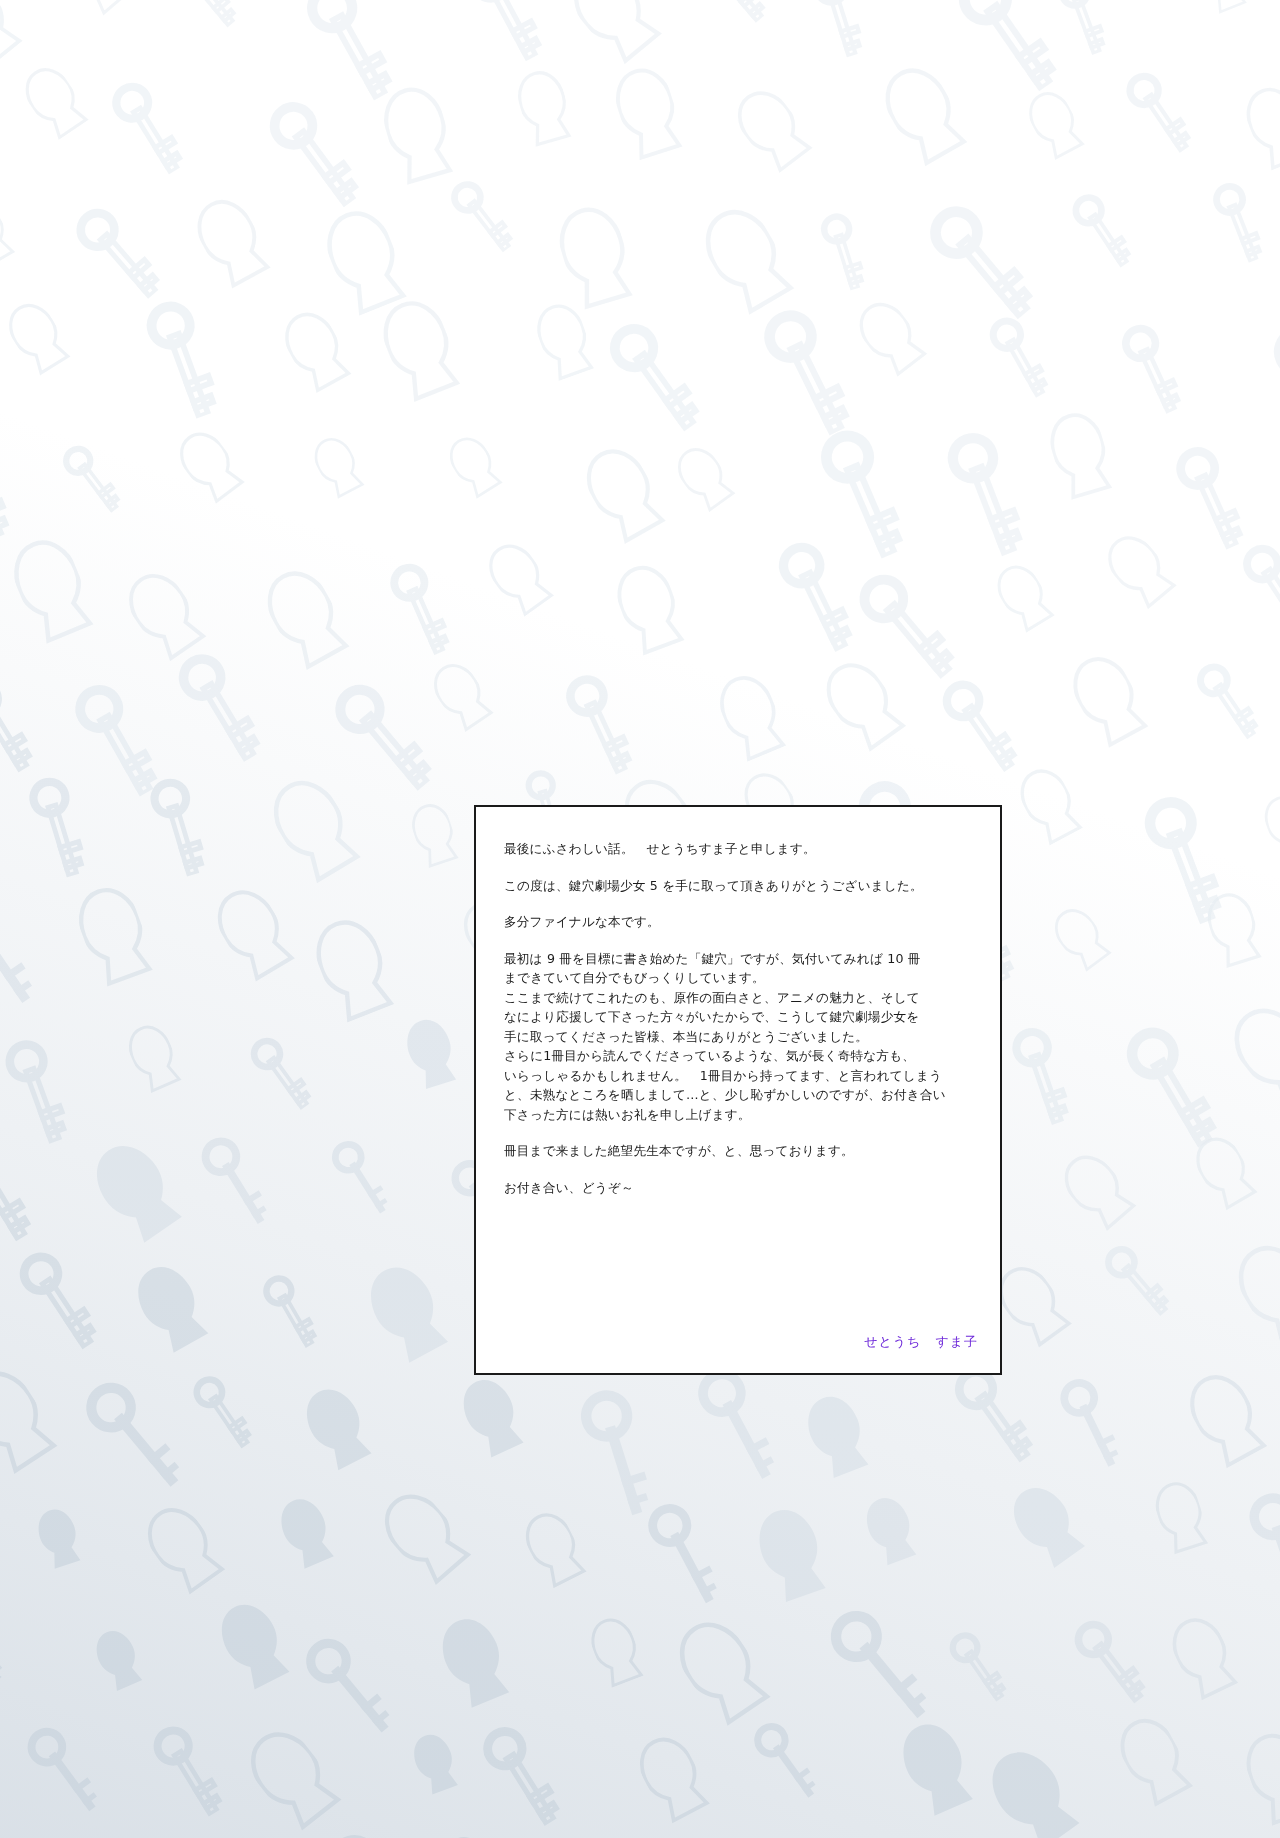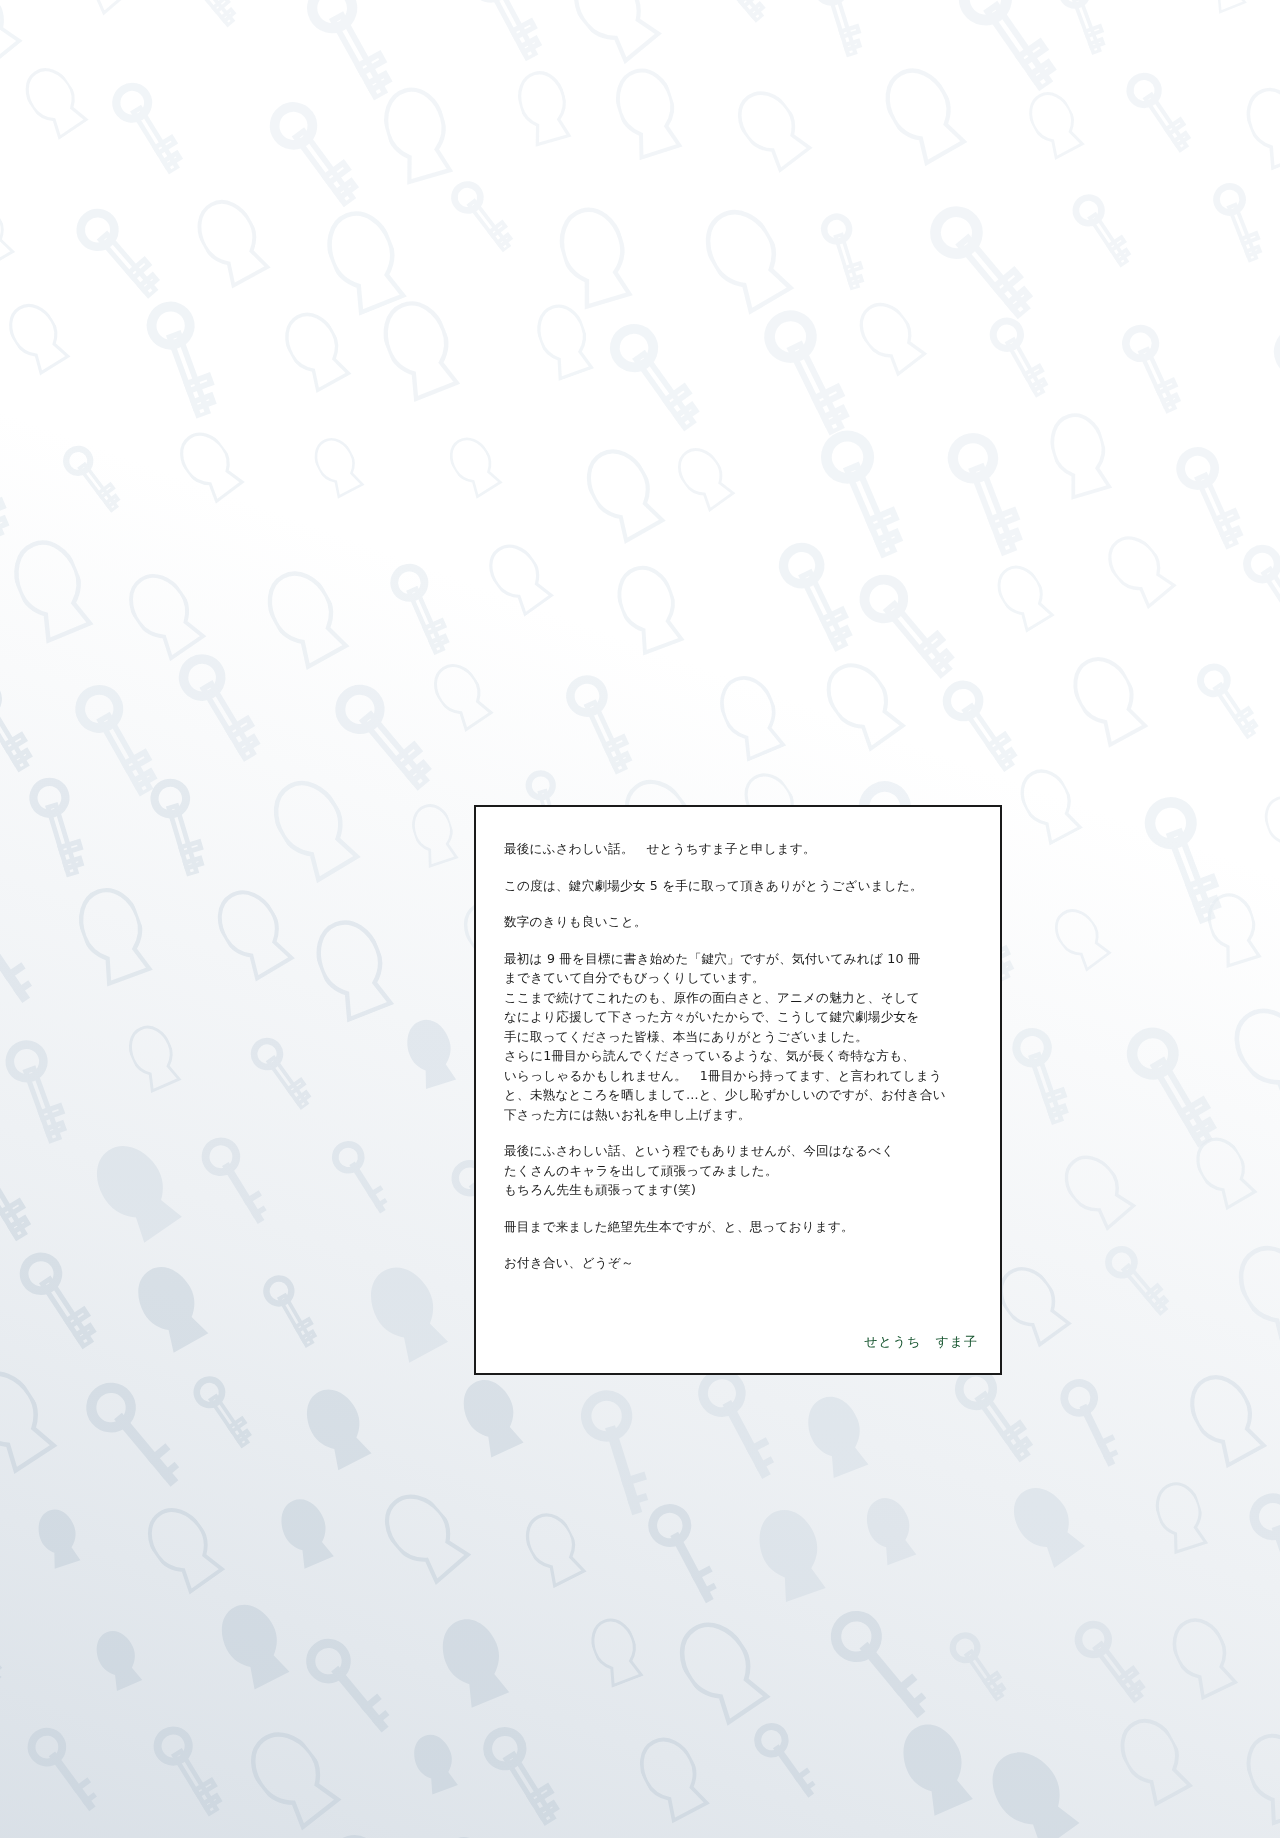--- a/index.html
+++ b/index.html
@@ -70,21 +70,21 @@
     margin: 0 0 17px 0;
     white-space: pre-line;
     letter-spacing: 0.2px;
   }
   #signature {
     position: absolute;
     right: 22px;
     bottom: 22px;
     font-family: "DejaVu Sans", sans-serif;
     font-size: 13px;
-    color: #14532d;
+    color: #6d28d9;
     letter-spacing: 1px;
   }
   
   #page-mark {
     position: absolute;
     left: 4px;
     bottom: 6px;
     font-family: "DejaVu Sans", sans-serif;
     font-size: 9px;
     color: #9aa3ab;
@@ -1928,33 +1928,30 @@
                C 0.8689676295977867 15.417167621896214 8.689676295977867 2.1023410393494837 21.724190739944667 2.1023410393494837 Z" fill="#cdd8e1" stroke="none" stroke-width="3.1535115590242255"></path>
         </svg>
       </div>
     </div>
   <div id="wash"></div>
 
   <div id="letter">
     <div id="letter-inner">
       <p class="para">最後にふさわしい話。　せとうちすま子と申します。</p>
       <p class="para">この度は、鍵穴劇場少女 5 を手に取って頂きありがとうございました。</p>
-      <p class="para">数字のきりも良いこと。</p>
+      <p class="para">多分ファイナルな本です。</p>
       <p class="para">最初は 9 冊を目標に書き始めた「鍵穴」ですが、気付いてみれば 10 冊
 まできていて自分でもびっくりしています。
 ここまで続けてこれたのも、原作の面白さと、アニメの魅力と、そして
 なにより応援して下さった方々がいたからで、こうして鍵穴劇場少女を
 手に取ってくださった皆様、本当にありがとうございました。
 さらに1冊目から読んでくださっているような、気が長く奇特な方も、
 いらっしゃるかもしれません。　1冊目から持ってます、と言われてしまう
 と、未熟なところを晒しまして…と、少し恥ずかしいのですが、お付き合い
 下さった方には熱いお礼を申し上げます。</p>
-      <p class="para">最後にふさわしい話、という程でもありませんが、今回はなるべく
-たくさんのキャラを出して頑張ってみました。
-もちろん先生も頑張ってます(笑)</p>
       <p class="para">冊目まで来ました絶望先生本ですが、と、思っております。</p>
       <p class="para">お付き合い、どうぞ～</p>
     </div>
     <div id="signature">せとうち　すま子</div>
   </div>
 
   <div id="page-mark"></div>
 </div>
 
 </body></html>

